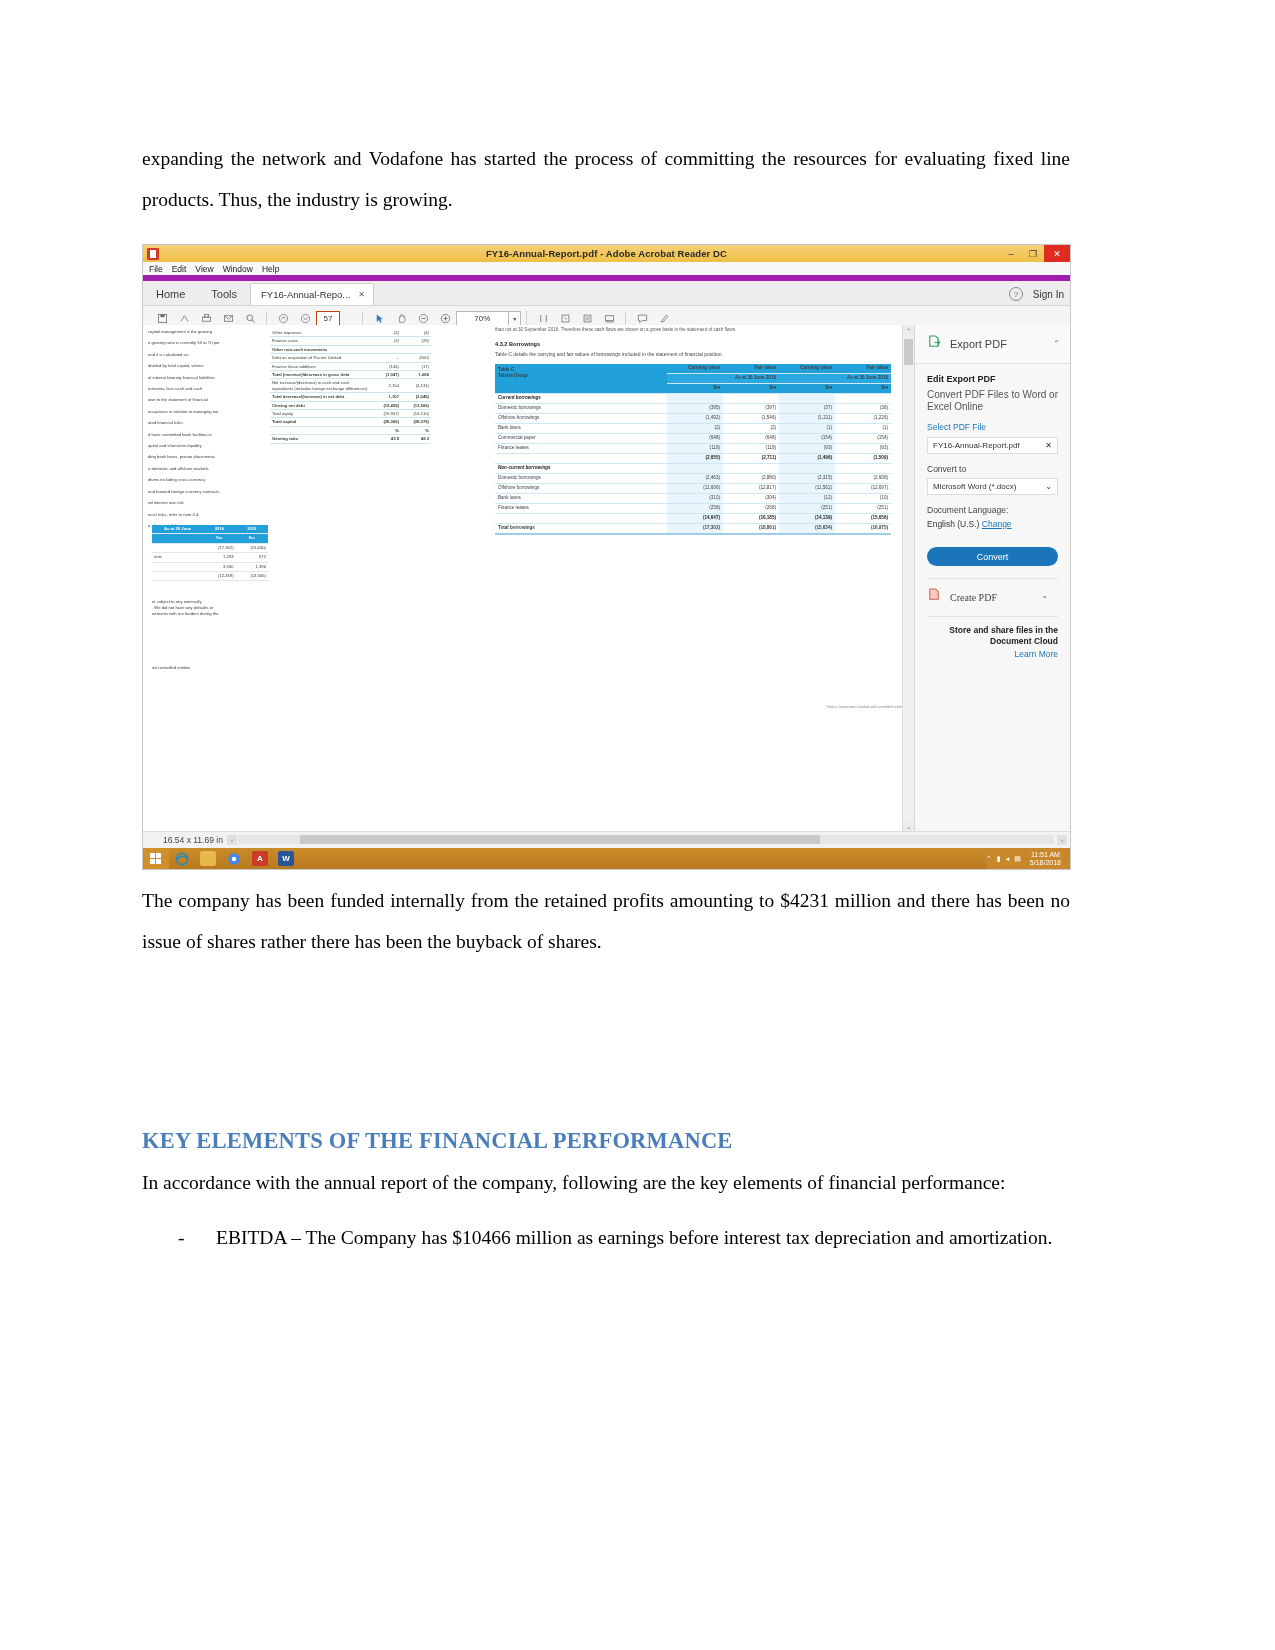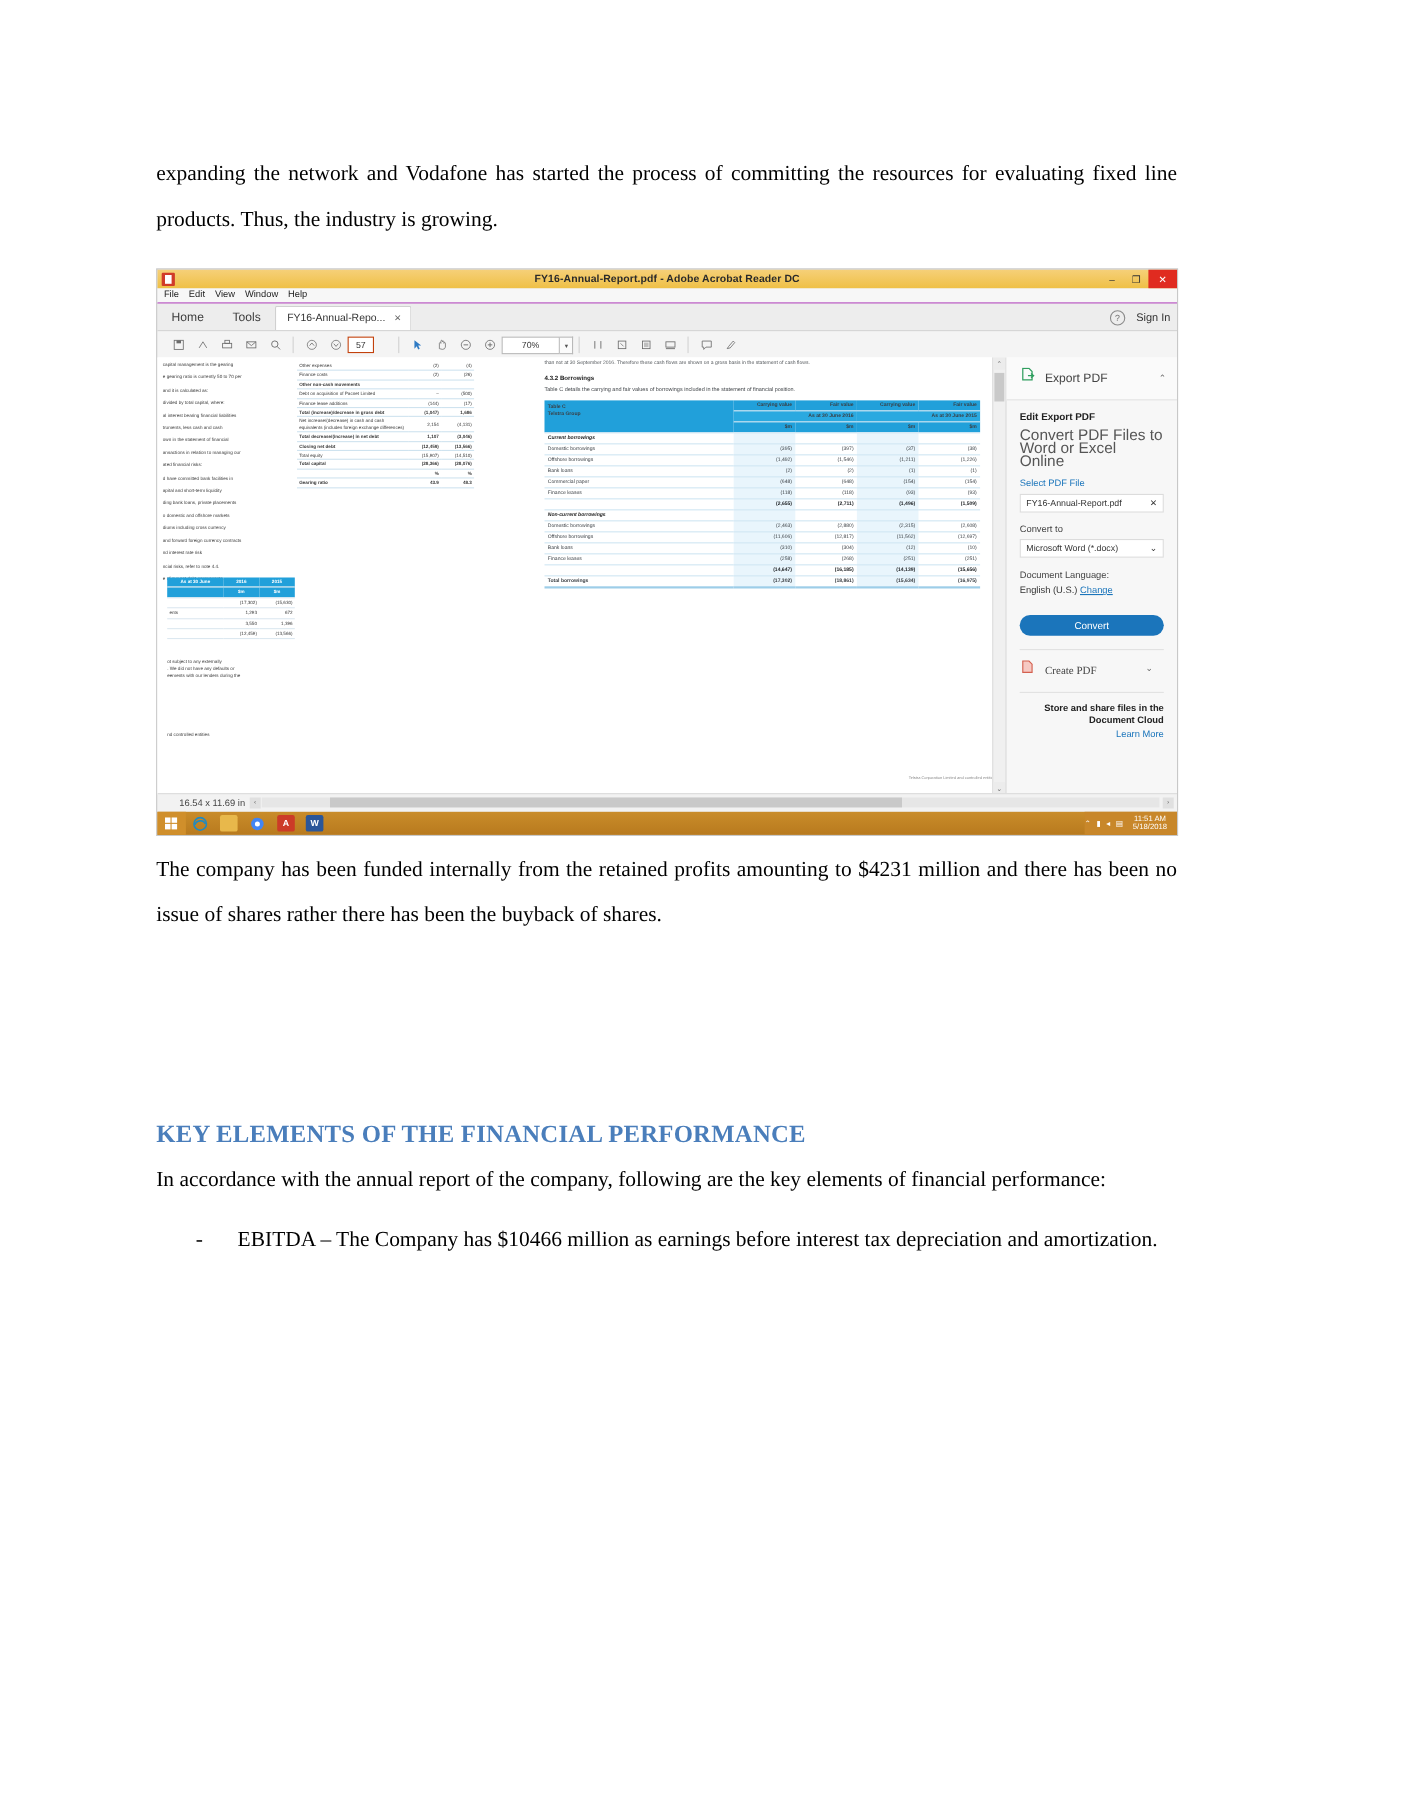--- a/index.html
+++ b/index.html
@@ -27,43 +27,43 @@
   ul.bullets{margin:14px 0 0 0;padding:0;list-style:none;}
   ul.bullets li{
     font-family:"Liberation Serif", serif;
     font-size:19.5px;line-height:41px;color:#000;
     padding-left:74px;position:relative;text-align:left;
   }
   ul.bullets li .dash{position:absolute;left:36px;top:0;}
 
   
   .shot{
-    position:relative;width:929px;height:516px;margin:24px 0 0 0;
-    background:#e5e5e5;border:1px solid #c8c8c8;box-sizing:border-box;
+    position:relative;width:929px;height:626px;margin:24px 0 0 0;
+    background:#f9a8d4;border:1px solid #c8c8c8;box-sizing:border-box;
     font-family:"Liberation Sans", sans-serif;overflow:hidden;
   }
   .titlebar{
     position:relative;height:17px;background:#f2c75c;
     background:linear-gradient(#f6d079,#efc046);
     display:flex;align-items:center;
   }
   .tb-icon{width:12px;height:12px;margin-left:4px;background:#d13b28;border-radius:1px;
     position:relative;}
   .tb-icon:after{content:"";position:absolute;left:3px;top:2px;width:6px;height:8px;background:#fff;}
   .tb-title{
     position:absolute;left:0;right:0;text-align:center;font-size:9.5px;
     color:#2a2a2a;font-weight:bold;letter-spacing:.1px;
   }
   .tb-btns{position:absolute;right:0;top:0;height:17px;display:flex;align-items:center;}
   .tb-btn{width:22px;height:17px;display:flex;align-items:center;justify-content:center;
     font-size:9px;color:#333;}
   .tb-btn.close{background:#e02b20;color:#fff;width:26px;}
 
-  .menubar{height:13px;background:#f7f7f7;border-bottom:1px solid #a21caf;
-    display:flex;align-items:flex-start;padding-left:6px;gap:9px;}
+  .menubar{height:13px;background:#f7f7f7;border-bottom:6px solid #a21caf;
+    display:flex;align-items:center;padding-left:6px;gap:9px;}
   .menubar span{font-size:8.5px;color:#222;}
 
   .tabsrow{height:24px;background:#ededed;display:flex;align-items:flex-end;
     border-bottom:1px solid #d6d6d6;position:relative;}
   .tabitem{font-size:11px;color:#3d3d3d;padding:4px 13px 5px 13px;}
   .tabdoc{
     background:#fff;border:1px solid #d0d0d0;border-bottom:none;
     font-size:9.5px;color:#333;padding:5px 8px 5px 10px;
     display:flex;align-items:center;gap:8px;border-radius:2px 2px 0 0;
   }
@@ -135,21 +135,21 @@
   .vscroll .ar{position:absolute;left:0;width:11px;height:11px;background:#ececec;
     font-size:6px;color:#666;display:flex;align-items:center;justify-content:center;}
 
   .rpanel{width:155px;background:#f7f7f7;border-left:1px solid #d8d8d8;position:relative;}
   .rp-head{height:38px;display:flex;align-items:center;gap:8px;padding-left:12px;
     background:#fafafa;border-bottom:1px solid #e2e2e2;}
   .rp-head .lbl{font-size:11px;color:#444;}
   .rp-chev{position:absolute;right:10px;top:14px;font-size:8px;color:#666;}
   .rp-body{padding:10px 12px 0 12px;}
   .rp-t{font-size:9px;font-weight:bold;color:#222;margin-bottom:5px;}
-  .rp-sub{font-size:14px;color:#555;line-height:12px;margin-bottom:9px;}
+  .rp-sub{font-size:10px;color:#555;line-height:12px;margin-bottom:9px;}
   .rp-link{font-size:8.5px;color:#1b75bb;margin-bottom:5px;}
   .rp-field{height:15px;background:#fff;border:1px solid #dcdcdc;display:flex;
     align-items:center;justify-content:space-between;padding:0 5px;font-size:8px;color:#333;
     margin-bottom:10px;}
   .rp-lbl{font-size:8.5px;color:#444;margin-bottom:4px;}
   .rp-lang{font-size:8.5px;color:#333;margin-bottom:14px;}
   .rp-lang a{color:#1b75bb;}
   .rp-btn{height:19px;background:#1b75bb;border-radius:10px;color:#fff;font-size:9px;
     display:flex;align-items:center;justify-content:center;margin:18px 0 12px 0;}
   .rp-row{display:flex;align-items:center;gap:8px;padding:9px 0;border-top:1px solid #e2e2e2;

